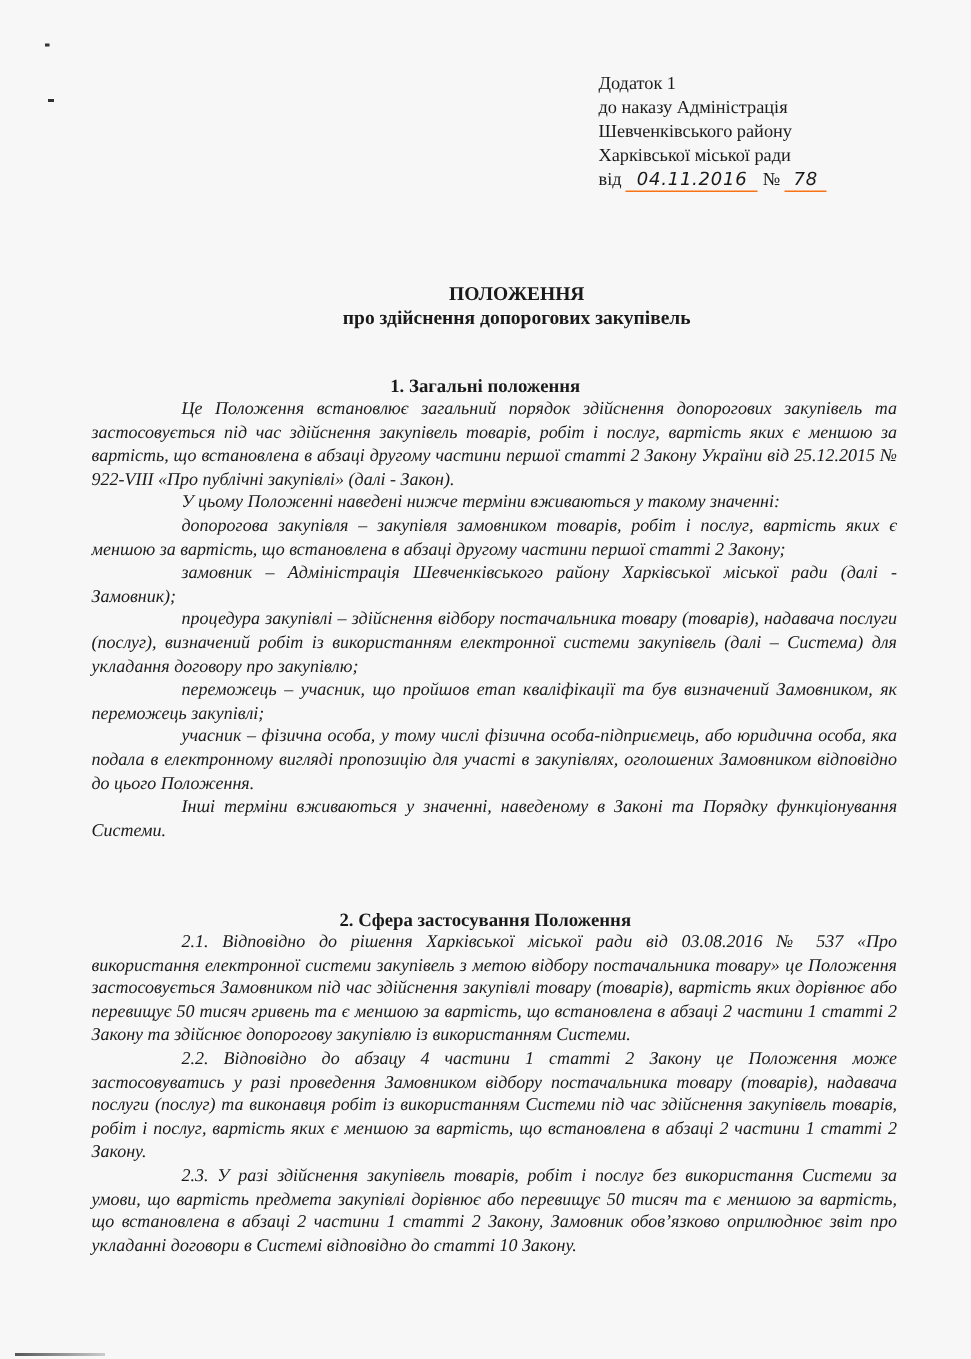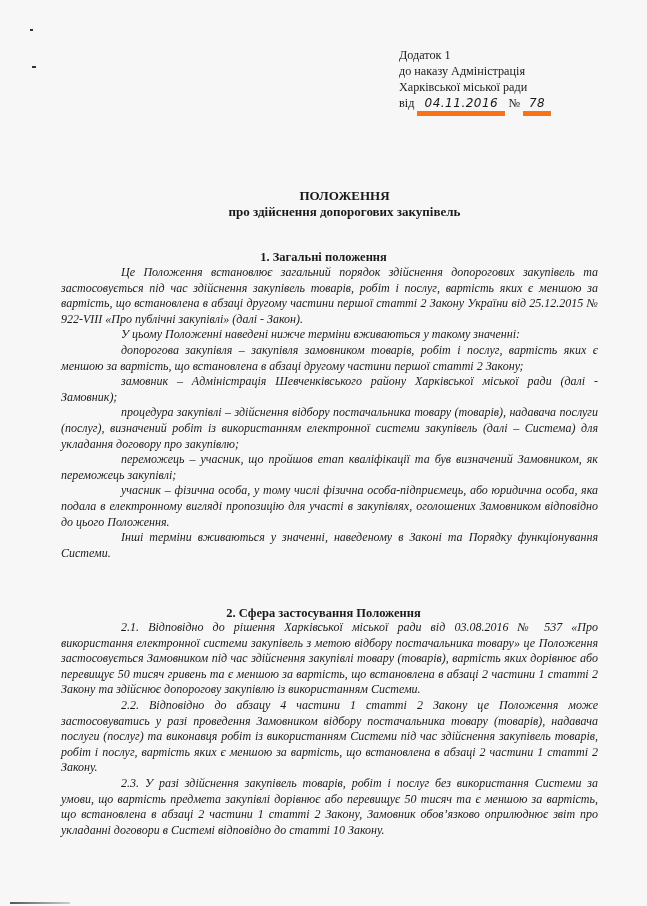--- a/index.html
+++ b/index.html
@@ -12,21 +12,21 @@
     .mark { position: absolute; background: #333; }
     .mark1 { left: 30px; top: 29px; width: 3px; height: 2px; }
     .mark2 { left: 32px; top: 66px; width: 4px; height: 2px; }
     .appendix {
       position: absolute; left: 399px; top: 47px;
       font-size: 12.2px; line-height: 16px;
     }
     .appendix .line { white-space: nowrap; }
     .hand {
       font-family: "DejaVu Sans", sans-serif; font-style: italic; font-size: 12px;
-      display: inline-block; border-bottom: 5px solid #f97316; text-align: center;
+      display: inline-block; border-bottom: 1px solid #f97316; text-align: center;
       letter-spacing: 0.5px;
     }
     .hand.date { width: 88px; }
     .hand.num { width: 28px; }
     .title {
       position: absolute; left: 0; width: 647px; top: 188px; text-align: center;
       font-weight: bold; font-size: 13px; line-height: 16px; padding-left: 21px;
     }
     .sec-head {
       position: absolute; left: 0; width: 647px; text-align: center;
@@ -45,20 +45,21 @@
 </head>
 <body>
 
 <div class="page">
   <div class="mark mark1"></div>
   <div class="mark mark2"></div>
 
   <div class="appendix">
     <div class="line">Додаток 1</div>
     <div class="line">до наказу Адміністрація</div>
+    <div class="line">Шевченківського району</div>
     <div class="line">Харківської міської ради</div>
     <div class="line">
       <span>від</span>
       <span class="hand date">04.11.2016</span>
       <span>№</span>
       <span class="hand num">78</span>
     </div>
   </div>
 
   <div class="title">

